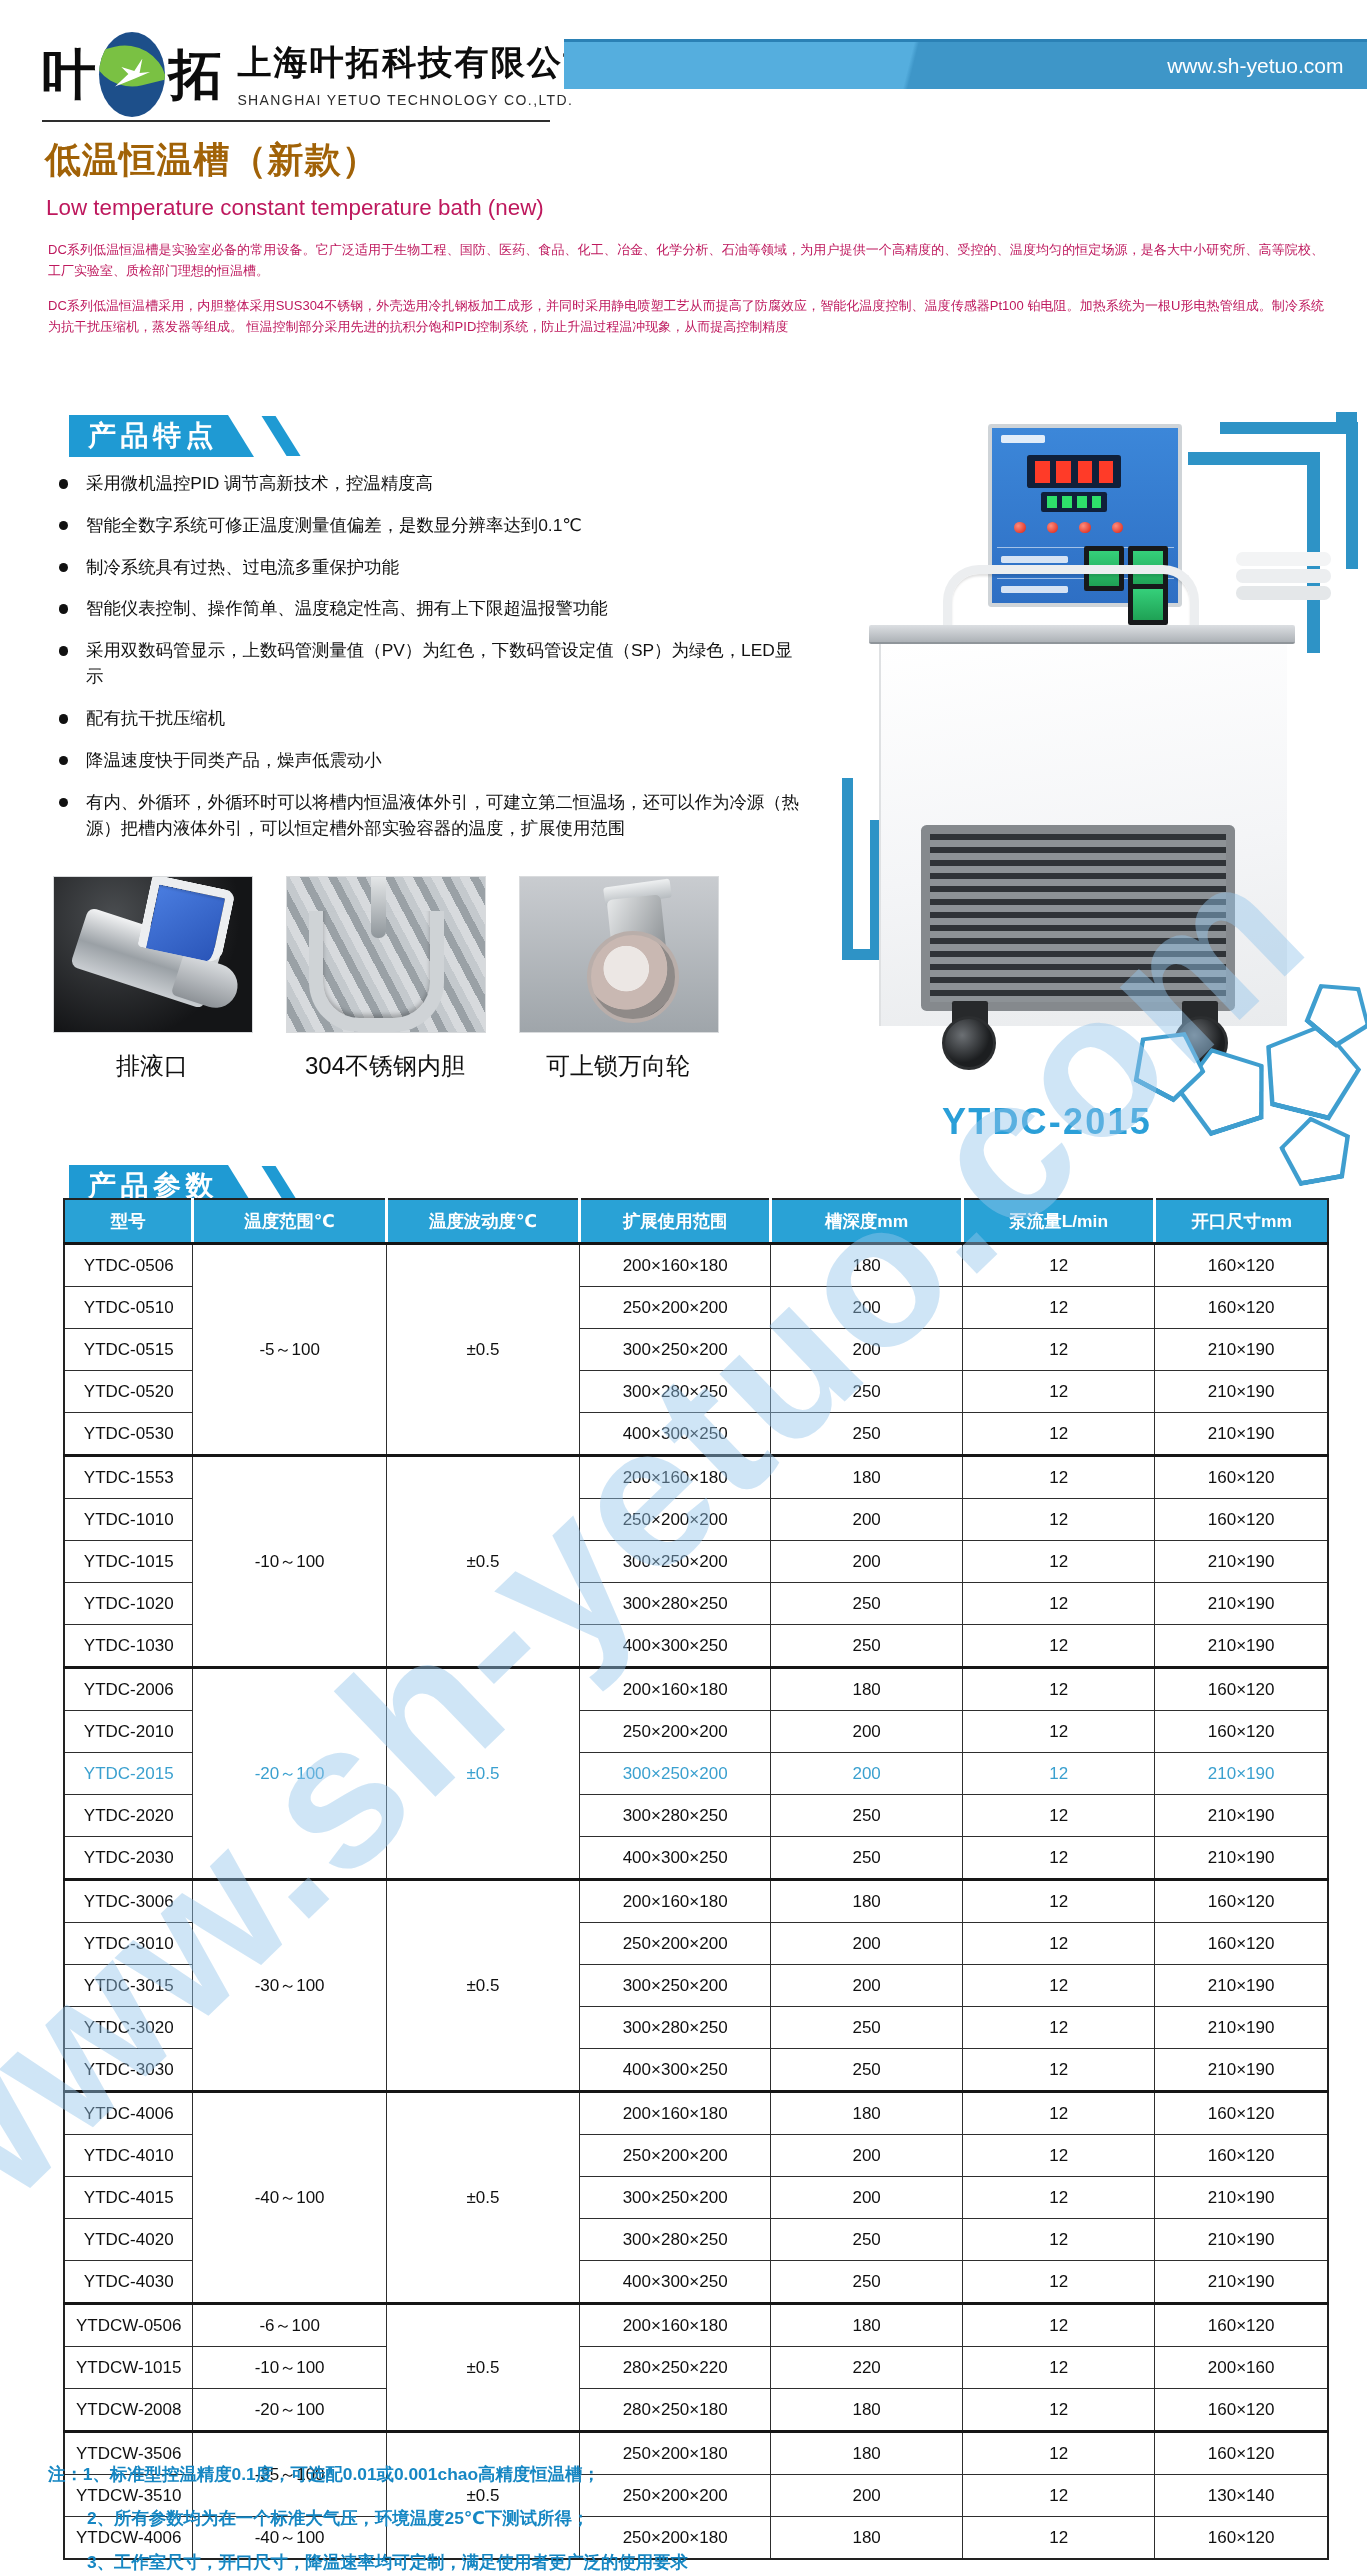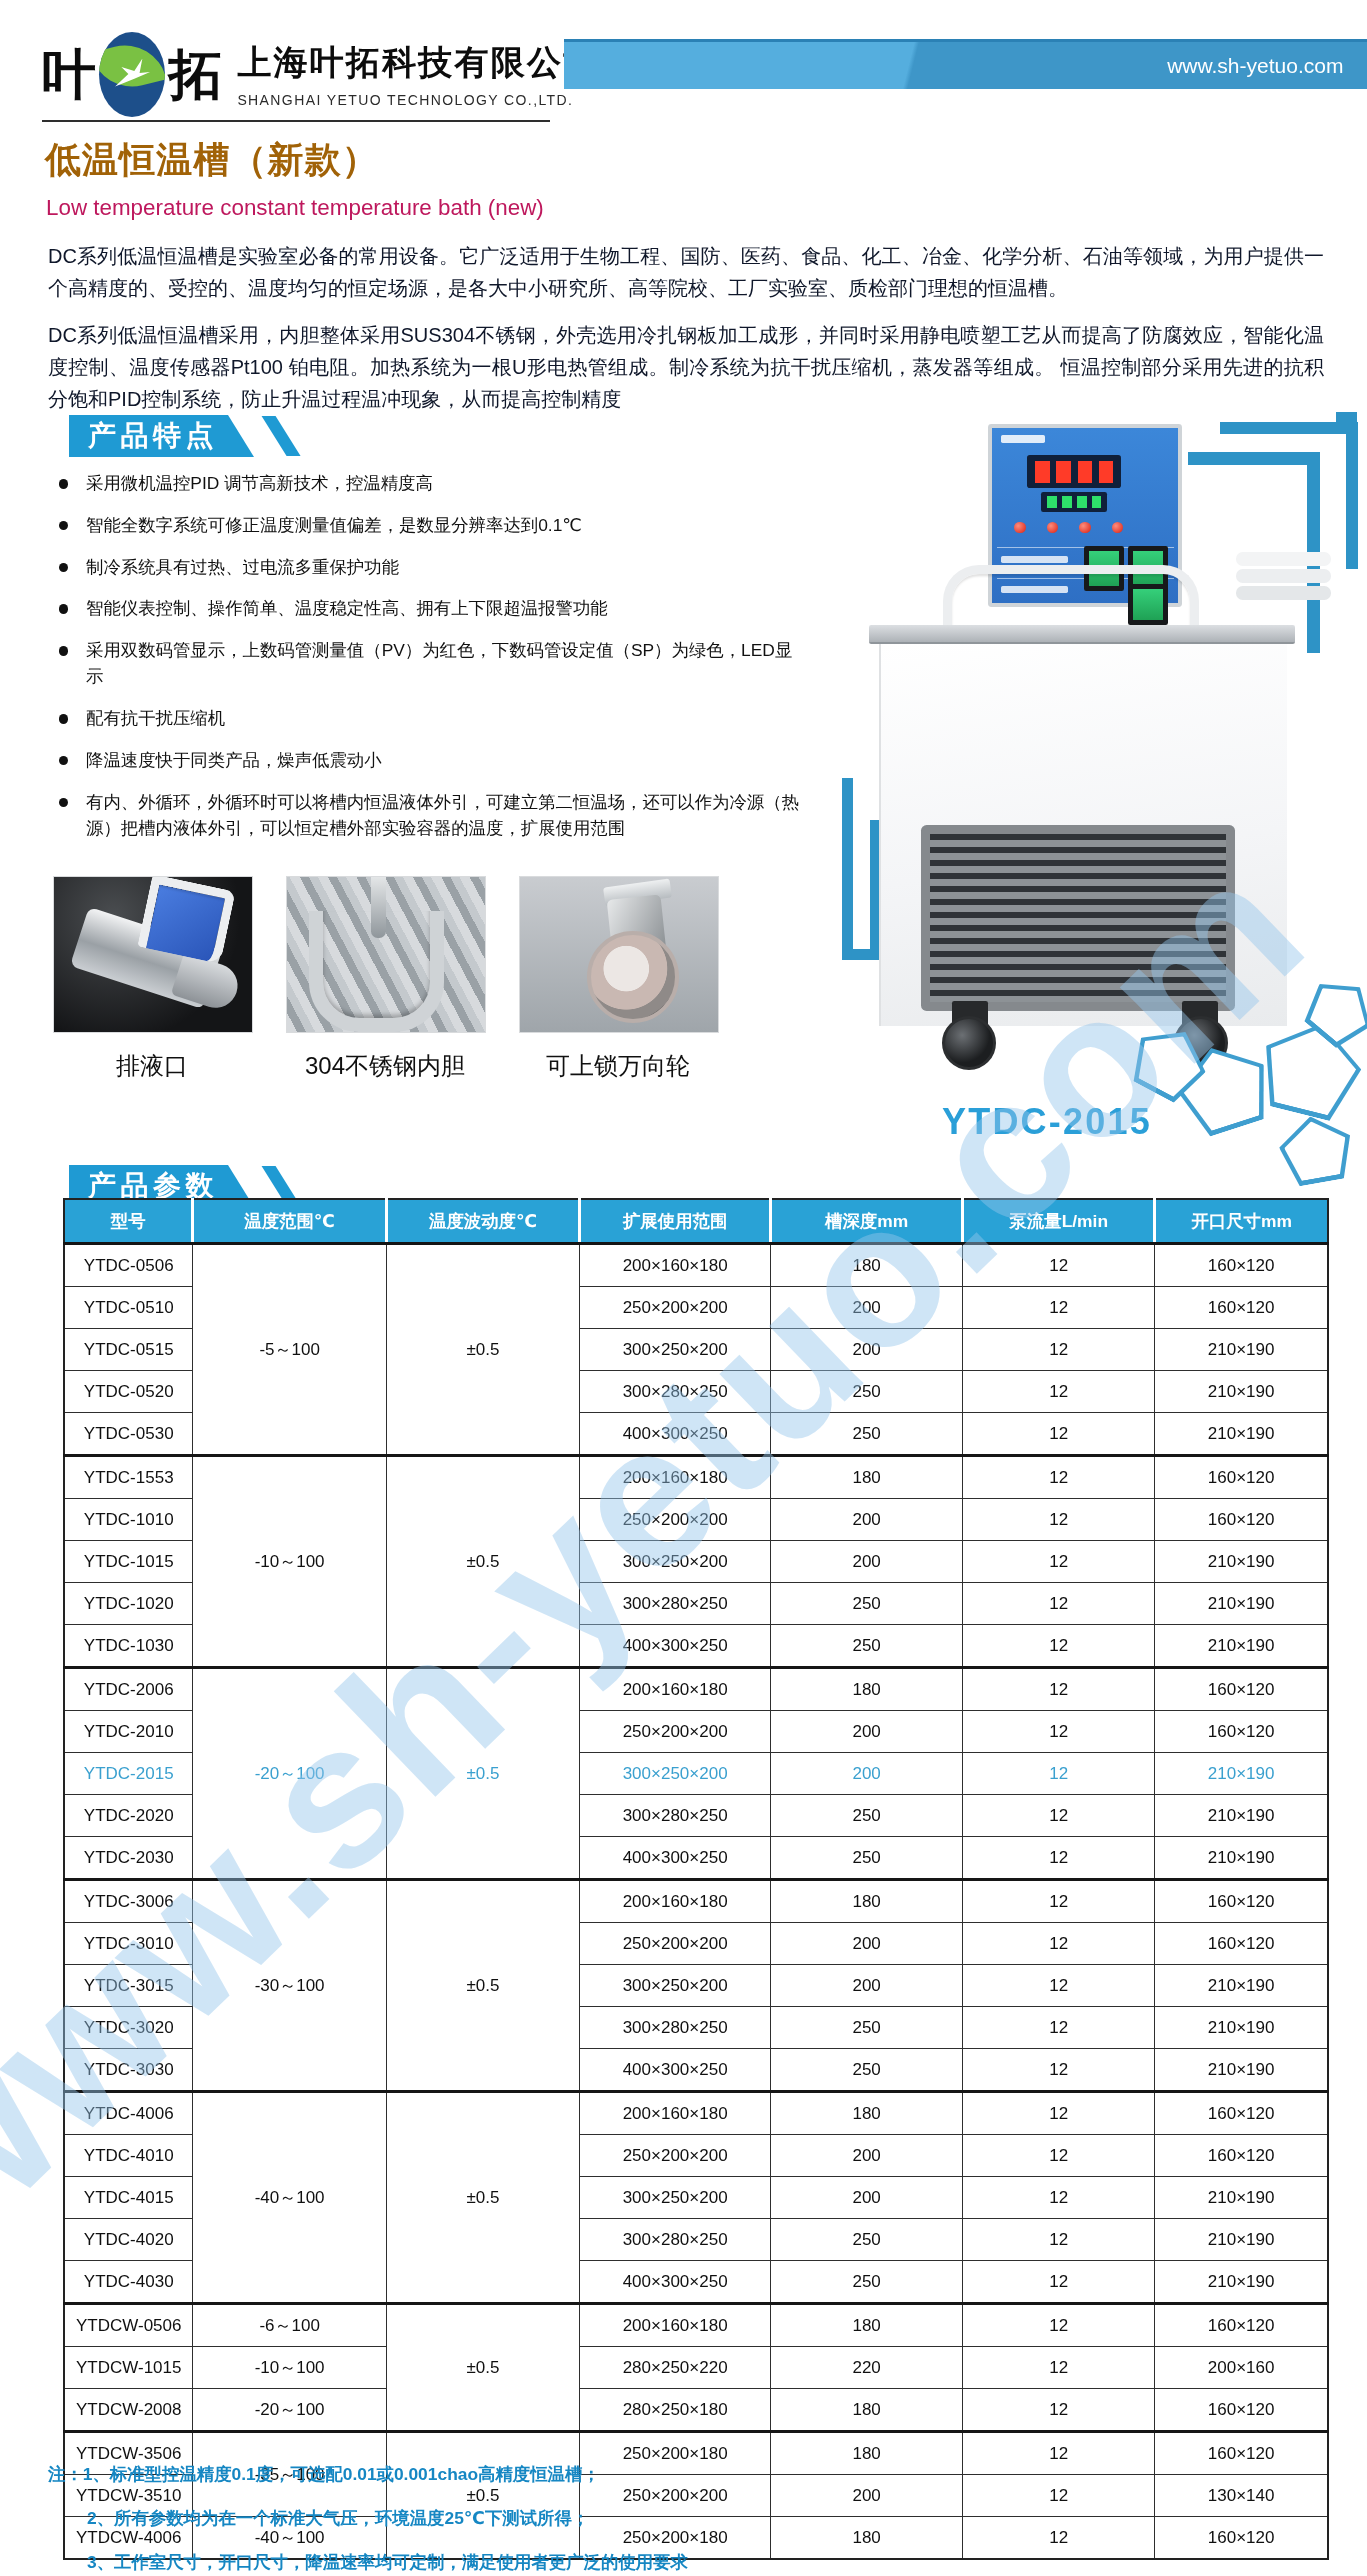--- a/index.html
+++ b/index.html
@@ -24,21 +24,21 @@
   .header-rule{position:absolute;left:42px;top:120px;width:508px;height:1.7px;background:#2e2e2e;z-index:2;}
   .banner{position:absolute;left:564px;top:39px;right:0;height:47px;z-index:2;
      background:linear-gradient(104deg,#55aede 0 43%,#3e96c8 43.6%);border-top:3.9px solid #2b81b5;}
   .banner-site{position:absolute;right:23.6px;top:0;height:47px;line-height:47px;color:#fff;font-size:21px;}
 
   
   .title-cn{position:absolute;left:45px;top:136px;font-size:36px;font-weight:900;letter-spacing:1.1px;color:#a16207;z-index:2;}
   .title-en{position:absolute;left:46px;top:195px;font-size:22.4px;color:#be185d;z-index:2;}
 
   
-  .intro{position:absolute;left:48px;top:240px;width:1276px;font-size:20px;line-height:1.6;color:#0f172a;text-align:justify;z-index:2;}
+  .intro{position:absolute;left:48px;top:240px;width:1276px;font-size:13px;line-height:1.6;color:#be185d;text-align:justify;z-index:2;}
   .intro p{margin:0 0 14.6px 0;}
 
   
   .badge{position:absolute;left:69px;height:42px;width:185px;z-index:2;}
   .badge-shape{position:absolute;inset:0;background:#1f9ad3;
      clip-path:polygon(0 0,calc(100% - 26px) 0,100% 100%,0 100%);}
   .badge-label{position:relative;display:block;padding-left:19px;line-height:42px;
      font-size:28px;font-weight:900;letter-spacing:4.5px;color:#fff;}
   .badge-stripe{position:absolute;right:-33px;top:1.1px;bottom:1.1px;width:13.5px;background:#1f9ad3;transform:skewX(32deg);}
   .features-badge{top:415px;}

